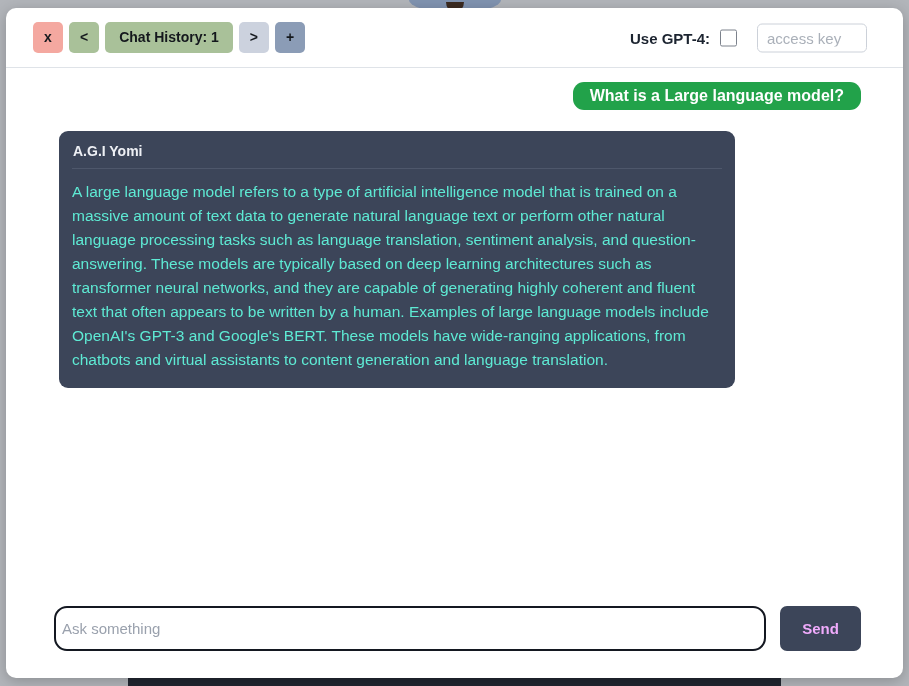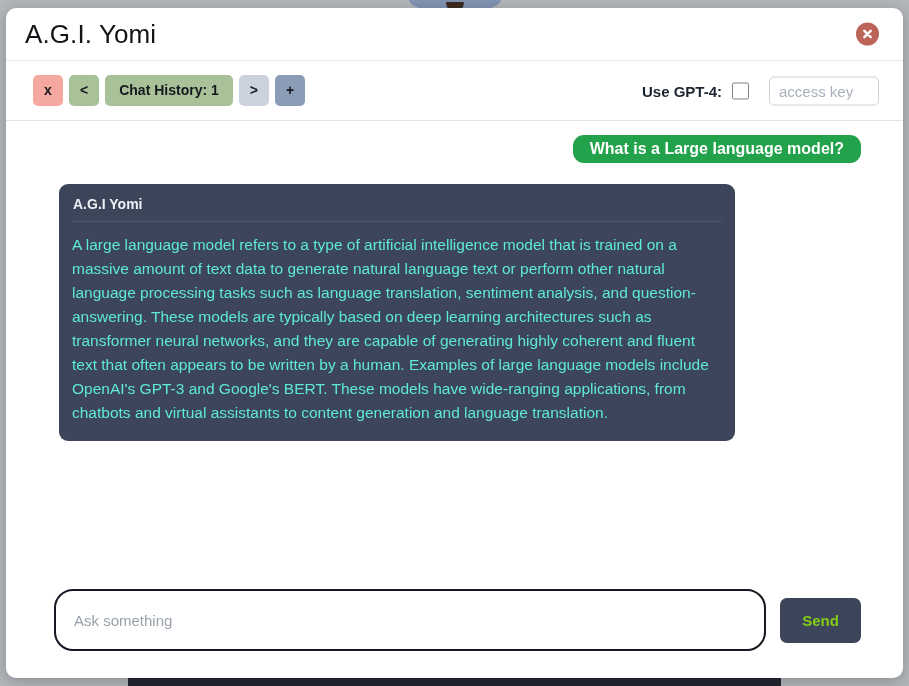--- a/index.html
+++ b/index.html
@@ -128,21 +128,21 @@
     white-space: nowrap;
   }
   .tool-btn.danger { background: #f4a8a0; min-width: 30px; }
   .tool-btn.olive  { background: #a9c199; min-width: 30px; }
   .tool-btn.pale   { background: #ccd2de; min-width: 30px; }
   .tool-btn.slate  { background: #8b9cb6; min-width: 30px; }
   .tool-btn.wide   { background: #a9c199; padding: 0 14px; }
 
   #gpt4-controls {
     position: absolute;
-    right: 24px;
+    right: 36px;
     top: 50%;
     transform: translateY(-50%);
     display: flex;
     align-items: center;
   }
   #gpt4-label {
     font-size: 15px;
     font-weight: 700;
     color: #1c2430;
     margin-right: 10px;
@@ -222,65 +222,57 @@
   
   #composer {
     flex: 0 0 auto;
     display: flex;
     align-items: center;
     gap: 14px;
     padding: 0 42px 27px 48px;
   }
   #ask-input {
     flex: 1 1 auto;
-    height: 62px;
+    height: 45px;
     box-sizing: border-box;
     border: 2.5px solid #141821;
-    border-radius: 19px;
+    border-radius: 13px;
     background: #fff;
     font-family: "Liberation Sans", sans-serif;
     font-size: 15px;
     color: #1b1f27;
-    padding: 0 18px;
+    padding: 0 6px;
     outline: none;
   }
   #ask-input::placeholder { color: #9aa1ad; }
   #send-button {
     flex: 0 0 auto;
     width: 81px;
     height: 45px;
     border: none;
     border-radius: 7px;
     background: #3c4559;
-    color: #84cc16;
+    color: #f0abfc;
     font-family: "Liberation Sans", sans-serif;
     font-size: 15px;
     font-weight: 700;
     cursor: pointer;
   }
 </style>
 </head>
 <body>
 
 <div id="page-backdrop">
   <div id="backdrop-banner"></div>
   <div id="backdrop-avatar"></div>
   <div id="backdrop-footer"></div>
 </div>
 
 <div id="modal">
 
-  <div id="title-bar">
-    <div id="modal-title">A.G.I. Yomi</div>
-    <button id="close-button">
-      <svg width="13" height="13" viewBox="0 0 13 13" aria-hidden="true">
-        <path d="M3.3 3.3 L9.7 9.7 M9.7 3.3 L3.3 9.7" stroke="#ffffff" stroke-width="2.4" stroke-linecap="round"></path>
-      </svg>
-    </button>
-  </div>
 
   <div id="toolbar">
     <div id="history-controls">
       <button class="tool-btn danger">x</button>
       <button class="tool-btn olive">&lt;</button>
       <button class="tool-btn wide">Chat History: 1</button>
       <button class="tool-btn pale">&gt;</button>
       <button class="tool-btn slate">+</button>
     </div>
 

